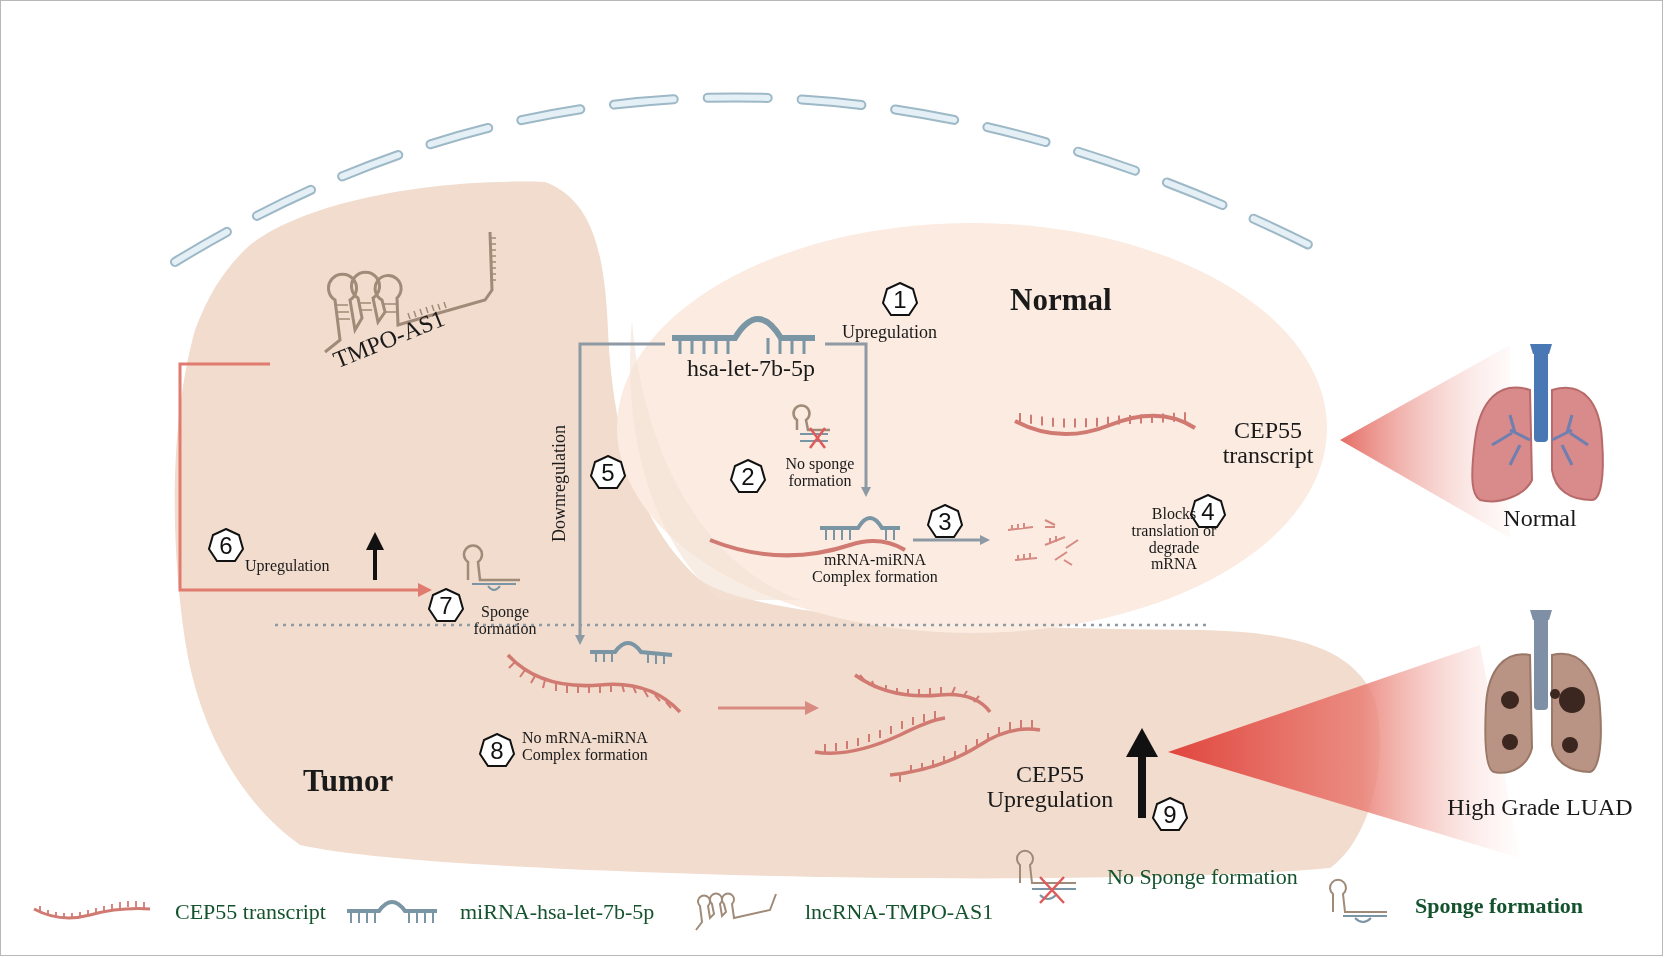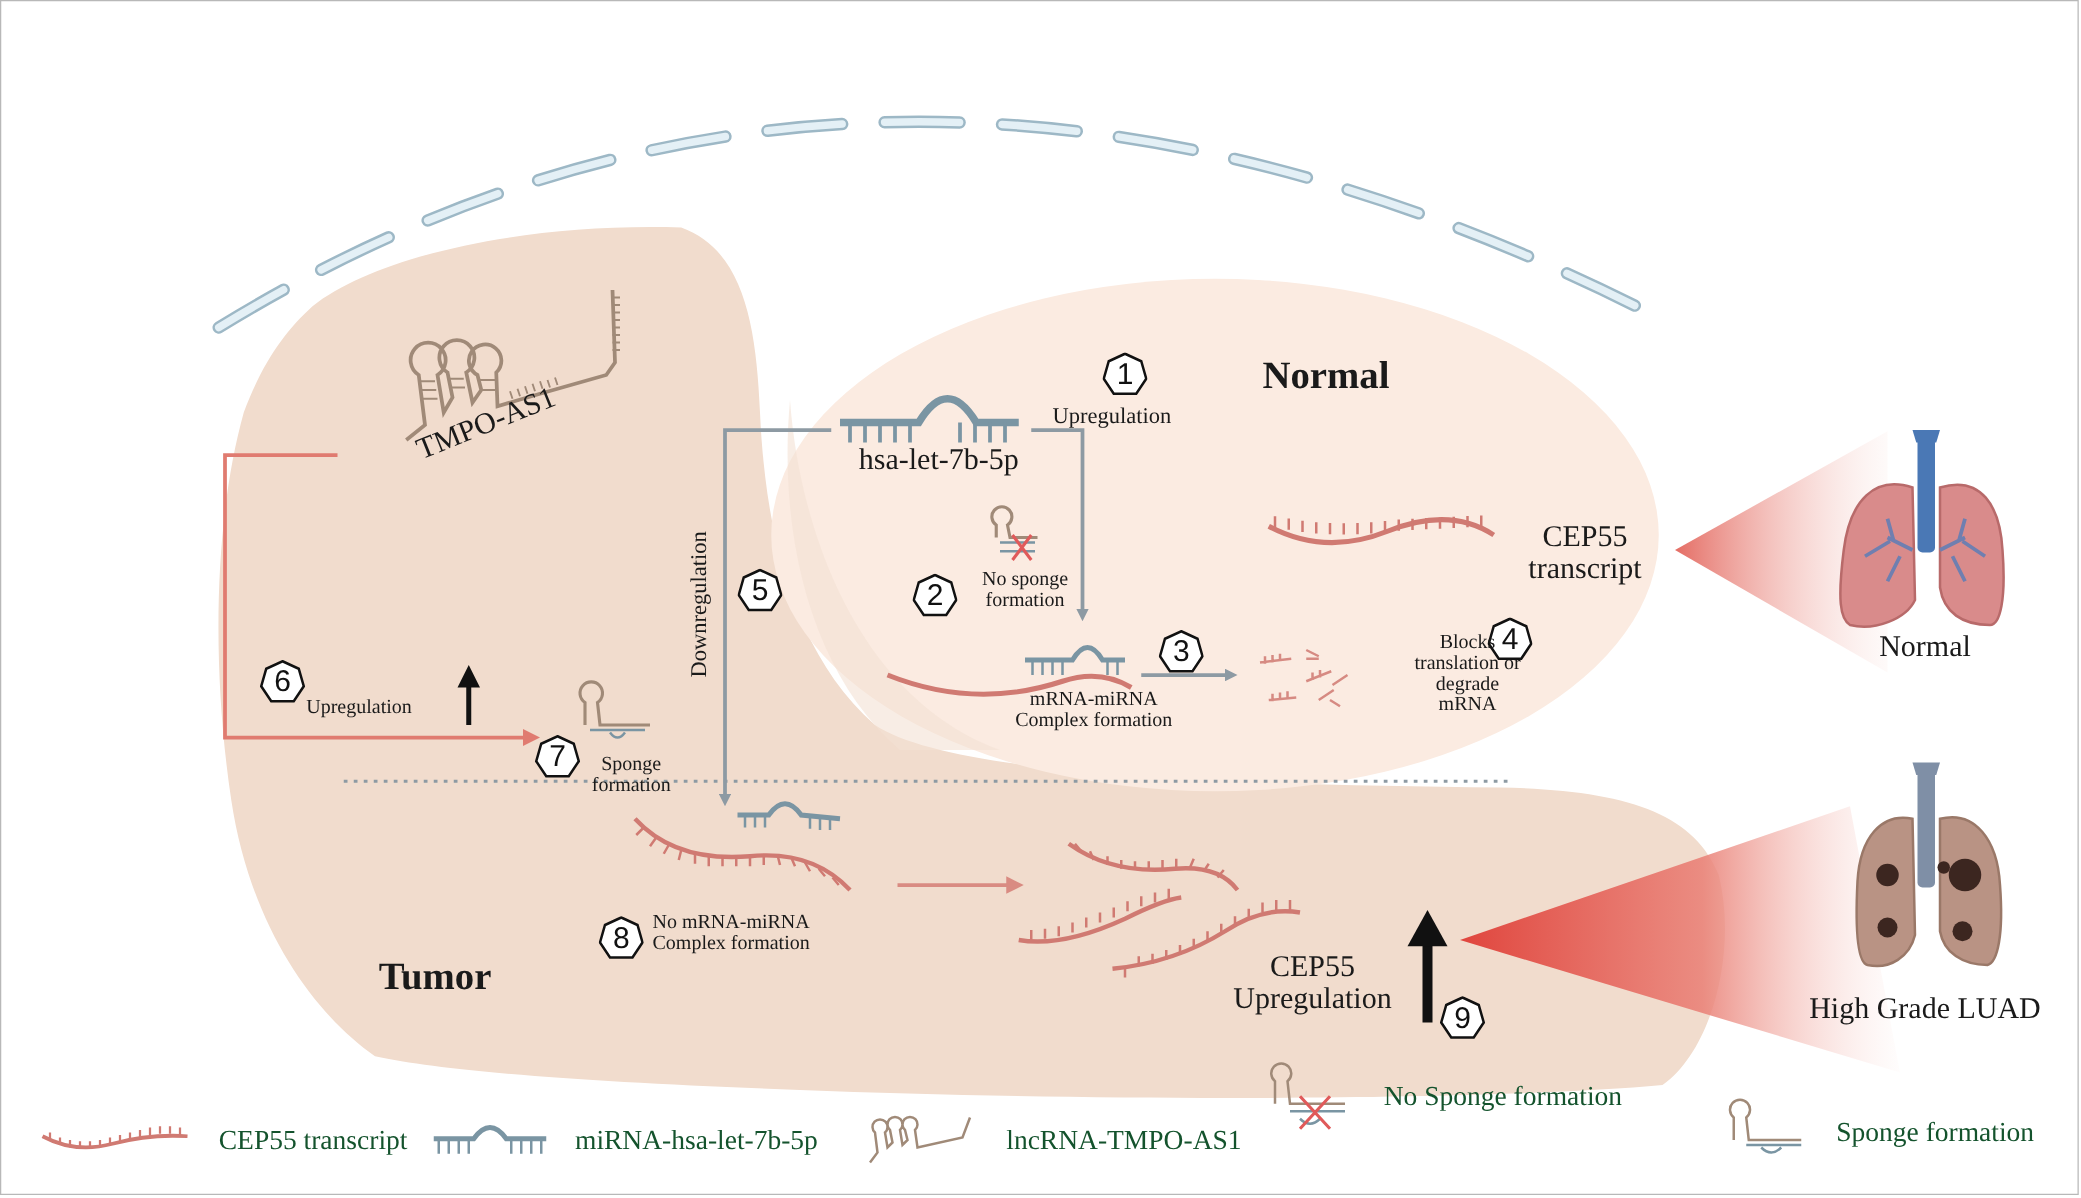--- a/index.html
+++ b/index.html
@@ -293,19 +293,19 @@
   <span class="ltxt">lncRNA-TMPO-AS1</span>
 </div>
 <div class="legend" style="left:1012px;top:847px;height:60px;">
   <svg width="75" height="60" fill="none">
     <path d="M8 36 L8 18 A8 8 0 1 1 18 18 L20 36 L64 36" stroke="#a08a78" stroke-width="2"></path>
     <path d="M20 42 h44 M28 48 q 8 8 16 0" stroke="#7a95a3" stroke-width="2"></path>
     <path d="M28 30 L52 56 M52 30 L28 56" stroke="#e05a5a" stroke-width="2.5"></path>
   </svg>
   <span class="ltxt">No Sponge formation</span>
 </div>
-<div class="legend" style="left:1379px;top:876px;height:60px;">
+<div class="legend" style="left:1325px;top:876px;height:60px;font-weight:bold;">
   <svg width="70" height="60" fill="none">
     <path d="M8 36 L8 18 A8 8 0 1 1 18 18 L20 36 L62 36" stroke="#a08a78" stroke-width="2"></path>
     <path d="M18 40 h44 M30 42 q 8 8 16 0" stroke="#7a95a3" stroke-width="2"></path>
   </svg>
   <span class="ltxt">Sponge formation</span>
 </div>
 
 </body></html>

